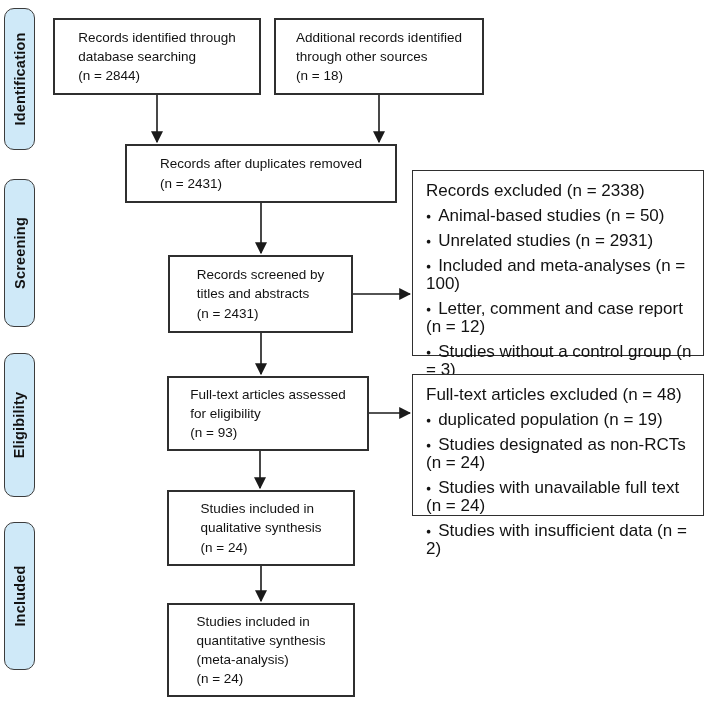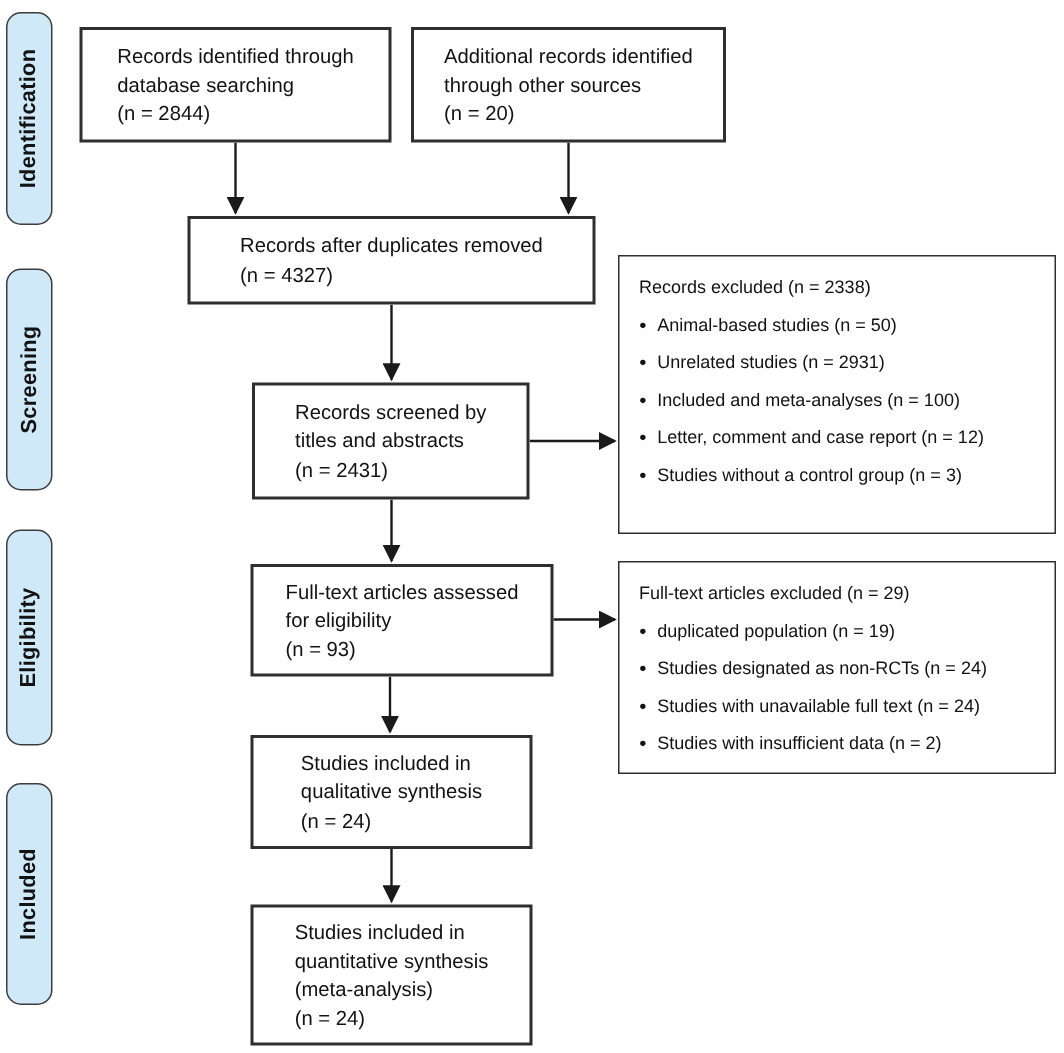--- a/index.html
+++ b/index.html
@@ -59,21 +59,21 @@
     white-space: pre-line;
     font-size: 13.5px;
     line-height: 1.42;
     padding: 2px 6px;
   }
   
   .xbox {
     position: absolute;
     background: #fff;
     border: 1.6px solid var(--box-border);
-    font-size: 12px;
+    font-size: 17px;
     padding: 11px 10px 8px 13px;
   }
   .xbox .xtitle { line-height: 18px; }
   .xbox ul { list-style: none; margin-top: 2px; }
   .xbox li { margin-top: 6.5px; line-height: 18px; }
   .xbox li::before {
     content: "\25CF";
     font-size: 8.5px;
     vertical-align: 1.5px;
     margin-right: 7px;
@@ -129,23 +129,23 @@
   </div>
   <div class="stage" id="stage-included">
     <span>Included</span>
   </div>
 
   <div class="fbox" id="box-identified-db">Records identified through
 database searching
 (n = 2844)</div>
   <div class="fbox" id="box-identified-other">Additional records identified
 through other sources
-(n = 20)</div>
+(n = 18)</div>
   <div class="fbox" id="box-after-duplicates">Records after duplicates removed
-(n = 4327)</div>
+(n = 2431)</div>
   <div class="fbox" id="box-screened">Records screened by
 titles and abstracts
 (n = 2431)</div>
   <div class="fbox" id="box-fulltext">Full-text articles assessed
 for eligibility
 (n = 93)</div>
   <div class="fbox" id="box-qualitative">Studies included in
 qualitative synthesis
 (n = 24)</div>
   <div class="fbox" id="box-quantitative">Studies included in
@@ -158,21 +158,21 @@
     <ul>
       <li>Animal-based studies (n = 50)</li>
       <li>Unrelated studies (n = 2931)</li>
       <li>Included and meta-analyses (n = 100)</li>
       <li>Letter, comment and case report (n = 12)</li>
       <li>Studies without a control group (n = 3)</li>
     </ul>
   </div>
 
   <div class="xbox" id="box-fulltext-excluded">
-    <div class="xtitle">Full-text articles excluded (n = 29)</div>
+    <div class="xtitle">Full-text articles excluded (n = 48)</div>
     <ul>
       <li>duplicated population (n = 19)</li>
       <li>Studies designated as non-RCTs (n = 24)</li>
       <li>Studies with unavailable full text (n = 24)</li>
       <li>Studies with insufficient data (n = 2)</li>
     </ul>
   </div>
 
 </div>
 

